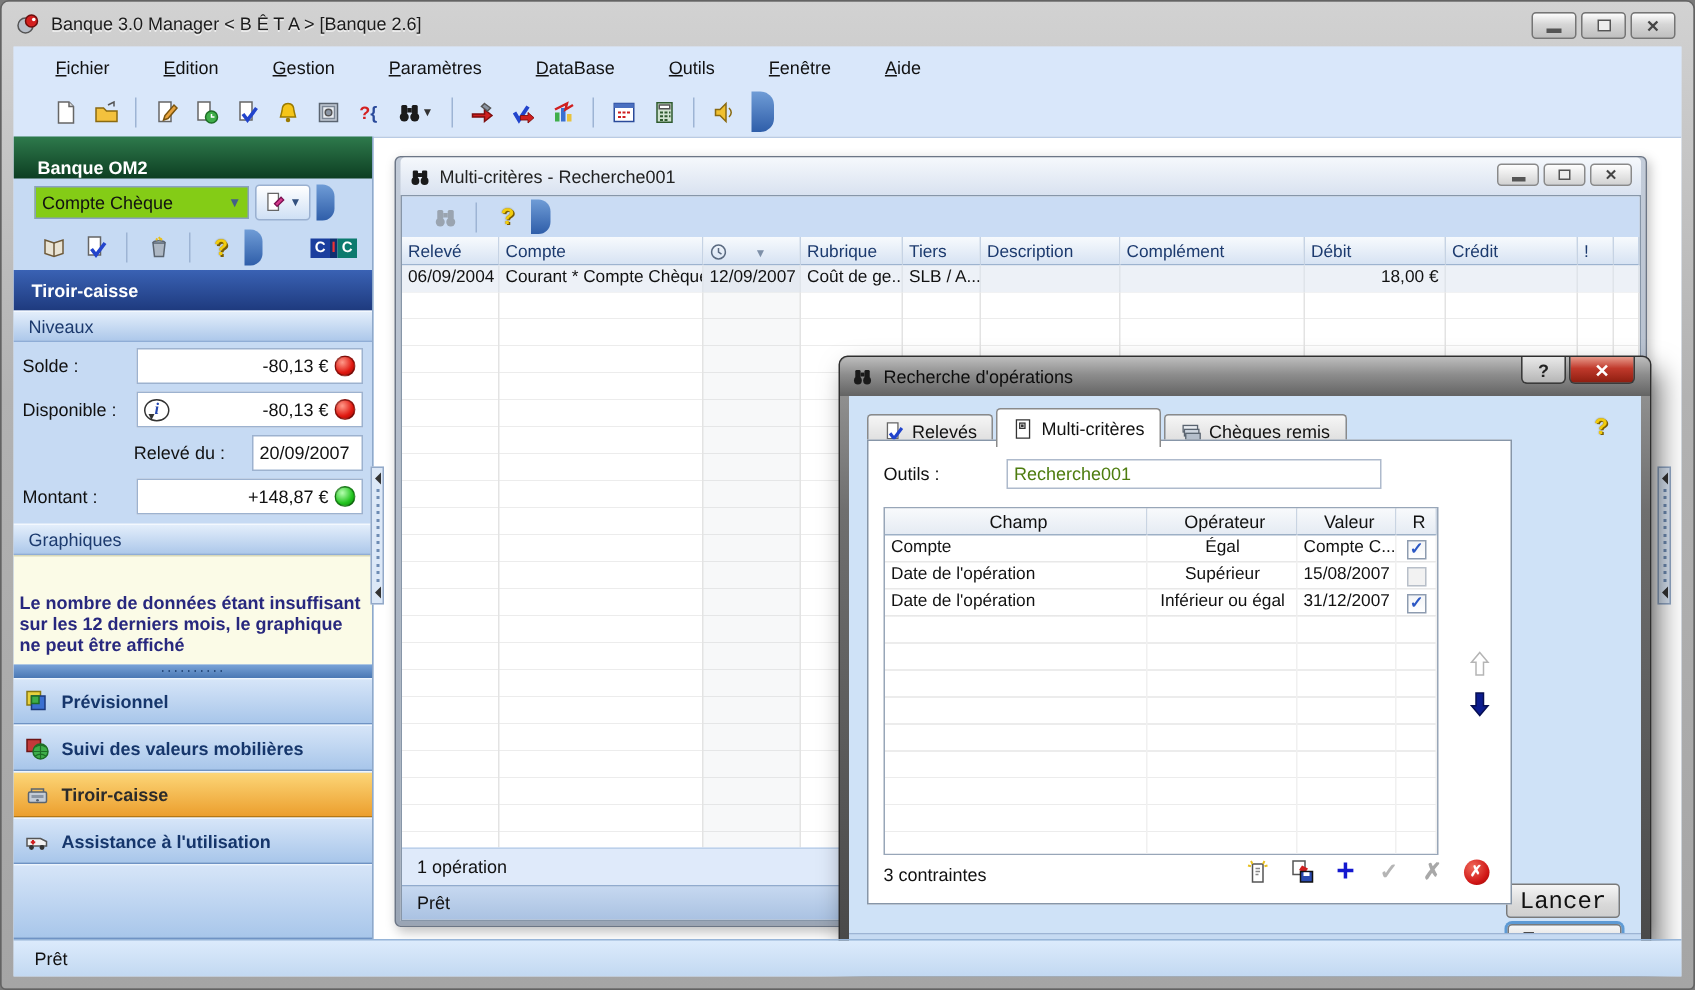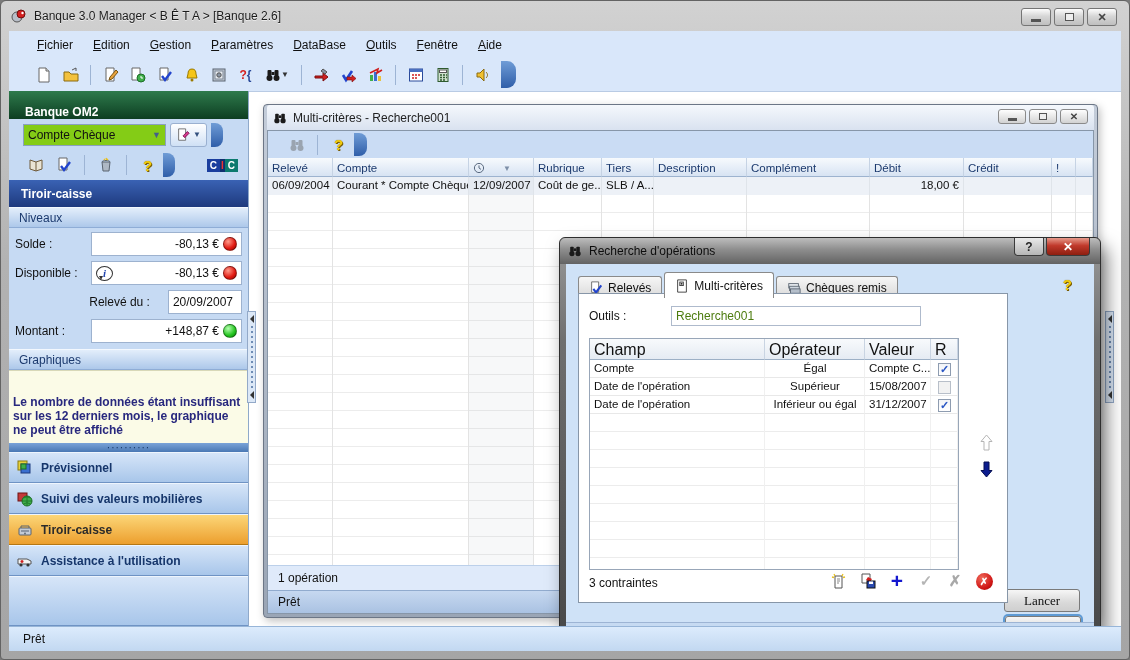--- a/index.html
+++ b/index.html
@@ -17,21 +17,21 @@
   }
   .titlebar { position:absolute; left:0; top:0; right:0; height:30px; display:flex; align-items:center; padding-left:10px; gap:7px; color:#1b1b1b; }
   .titlebar .ttl { text-shadow:0 1px 0 rgba(255,255,255,.6); }
   .cap-btns { position:absolute; top:7px; right:12px; display:flex; gap:3px; }
   .cap-btn { width:30px; height:18px; border:1px solid #757575; border-radius:3px;
     background:linear-gradient(#fdfdfd,#d6d6d6 45%,#bfbfbf); display:flex; align-items:center; justify-content:center; color:#444; font-weight:bold; font-size:11px; }
   .glyph-min { width:10px; height:3px; background:#555; margin-top:7px; }
   .glyph-restore { width:9px; height:8px; border:1px solid #555; background:#eee; }
   
   .wbody { position:absolute; left:8px; right:8px; top:30px; bottom:8px; background:#d9e7fa; overflow:hidden; }
-  .menubar { position:absolute; left:0; right:0; top:0; height:27px; display:flex; align-items:center; gap:20px; padding-left:28px; background:#d9e7fa; }
+  .menubar { position:absolute; left:0; right:0; top:0; height:27px; display:flex; align-items:center; gap:36px; padding-left:28px; background:#d9e7fa; }
   .menu-item { display:inline-block; cursor:default; }
   .menu-item::first-letter { text-decoration:underline; }
   .grip { width:4px; align-self:center; background:repeating-linear-gradient(to bottom,#93a9c8 0 2px, rgba(255,255,255,.9) 2px 4px); }
   .menubar .grip { position:absolute; left:10px; top:6px; bottom:6px; }
   .toolbar { position:absolute; left:0; right:0; top:27px; height:33px; display:flex; align-items:center; padding-left:22px; gap:2px; background:#d9e7fa; }
   .toolbar .grip { position:absolute; left:10px; top:6px; bottom:6px; }
   .tb-btn { width:25px; height:25px; display:flex; align-items:center; justify-content:center; border-radius:2px; }
   .tb-sep { width:1px; height:20px; background:#9db4d4; margin:0 5px; }
   .tb-cap { width:15px; height:27px; margin-left:4px; border-radius:0 9px 9px 0; background:linear-gradient(#6f9cd6,#2f5ea9); }
   .txt-icon { font-weight:bold; }
@@ -124,39 +124,39 @@
   .tab.active { height:26px; background:#fff; z-index:3; }
   .dlg-help { position:absolute; right:22px; top:12px; }
   .q-yellow { color:#f2cc0c; font-weight:bold; font-size:15px; text-shadow:0 0 1px #7a5d00, 1px 1px 0 #7a5d00; }
   .panel { position:absolute; left:12px; top:29px; width:430px; height:310px; background:#fff; border:1px solid #8796a8; z-index:2; }
   .titre-row { position:absolute; left:10px; top:12px; display:flex; align-items:center; }
   .titre-row .lbl { width:82px; }
   .titre-input { width:250px; height:20px; border:1px solid #aebacc; padding:0 4px; font-family:inherit; font-size:12px; color:#4d7c0f; }
   .cgrid { position:absolute; left:10px; top:44px; width:370px; height:232px; border:1px solid #98a6b8; display:flex; flex-direction:column; }
   .cg-head, .cg-row, .cg-fill { display:grid; grid-template-columns:175px 100px 66px 27px; }
   .cg-head { flex:0 0 18px; }
-  .cg-head > div { background:linear-gradient(#f8fafc,#e5ebf3); border-bottom:1px solid #9db0c6; border-right:1px solid #c9d4e2; padding:2px 0 0 4px; font-size:16px; }
+  .cg-head > div { background:linear-gradient(#f8fafc,#e5ebf3); border-bottom:1px solid #9db0c6; border-right:1px solid #c9d4e2; padding:2px 0 0 4px; font-size:12px;text-align:center; }
   .cg-row { flex:0 0 18px; font-size:11.5px; }
   .cg-row > div { padding:2px 3px 0 4px; border-bottom:1px solid #e8e8e8; border-right:1px solid #f0f0f0; white-space:nowrap; overflow:hidden; }
   .cg-row .op { text-align:center; }
   .cg-row .cbcell { display:flex; align-items:center; justify-content:center; padding-top:1px; }
   .cg-fill { flex:1; background:repeating-linear-gradient(to bottom,#ffffff 0 17px,#ececec 17px 18px); }
   .cg-fill > div { border-right:1px solid #f0f0f0; }
   .cb { width:13px; height:13px; border:1px solid #8e9cb0; background:linear-gradient(#f2f4f7,#ffffff); display:flex; align-items:center; justify-content:center; }
   .cb.checked::after { content:"✓"; color:#2b57c4; font-weight:bold; font-size:11px; line-height:11px; }
   .cb.unchecked { background:#f2f2f2; border-color:#b8bfc9; }
   .move-arrows { position:absolute; right:13px; top:140px; display:flex; flex-direction:column; gap:10px; align-items:center; }
   .constraints { position:absolute; left:10px; top:282px; }
   .cicons { position:absolute; right:14px; top:278px; display:flex; align-items:center; gap:11px; }
   .ci-btn { width:18px; height:18px; display:flex; align-items:center; justify-content:center; }
   .plus-blue { color:#1418cf; font-size:21px; font-weight:bold; line-height:16px; }
   .check-gray { color:#b5b5b5; font-size:15px; font-weight:bold; }
   .x-gray { color:#a8a8a8; font-size:15px; font-weight:bold; }
   .del-red { width:17px; height:17px; border-radius:50%; background:radial-gradient(circle at 35% 30%, #f06a5a, #cf1414 65%, #8e0b06); color:#fff; font-size:10px; font-weight:bold; display:flex; align-items:center; justify-content:center; }
-  .dlg-btn { position:absolute; width:76px; height:23px; border:1px solid #7a7a7a; border-radius:3px; background:linear-gradient(#f6f6f6,#d9d9d9 60%,#cfcfcf); font-family:Liberation Serif, serif; font-size:13px; color:#111; }
+  .dlg-btn { position:absolute; width:76px; height:23px; border:1px solid #7a7a7a; border-radius:3px; background:linear-gradient(#f6f6f6,#d9d9d9 60%,#cfcfcf); font-family:Liberation Mono, monospace; font-size:16px; color:#111; }
   .dlg-btn.lancer { right:14px; top:325px; }
   .dlg-btn.fermer { right:13px; top:352px; box-shadow:0 0 0 2px #5e9ad4; }
   .icon16 { width:16px; height:16px; display:block; }
   .icon14 { width:14px; height:14px; display:block; }
 </style>
 </head>
 <body>
 
 <div class="frame">
 

